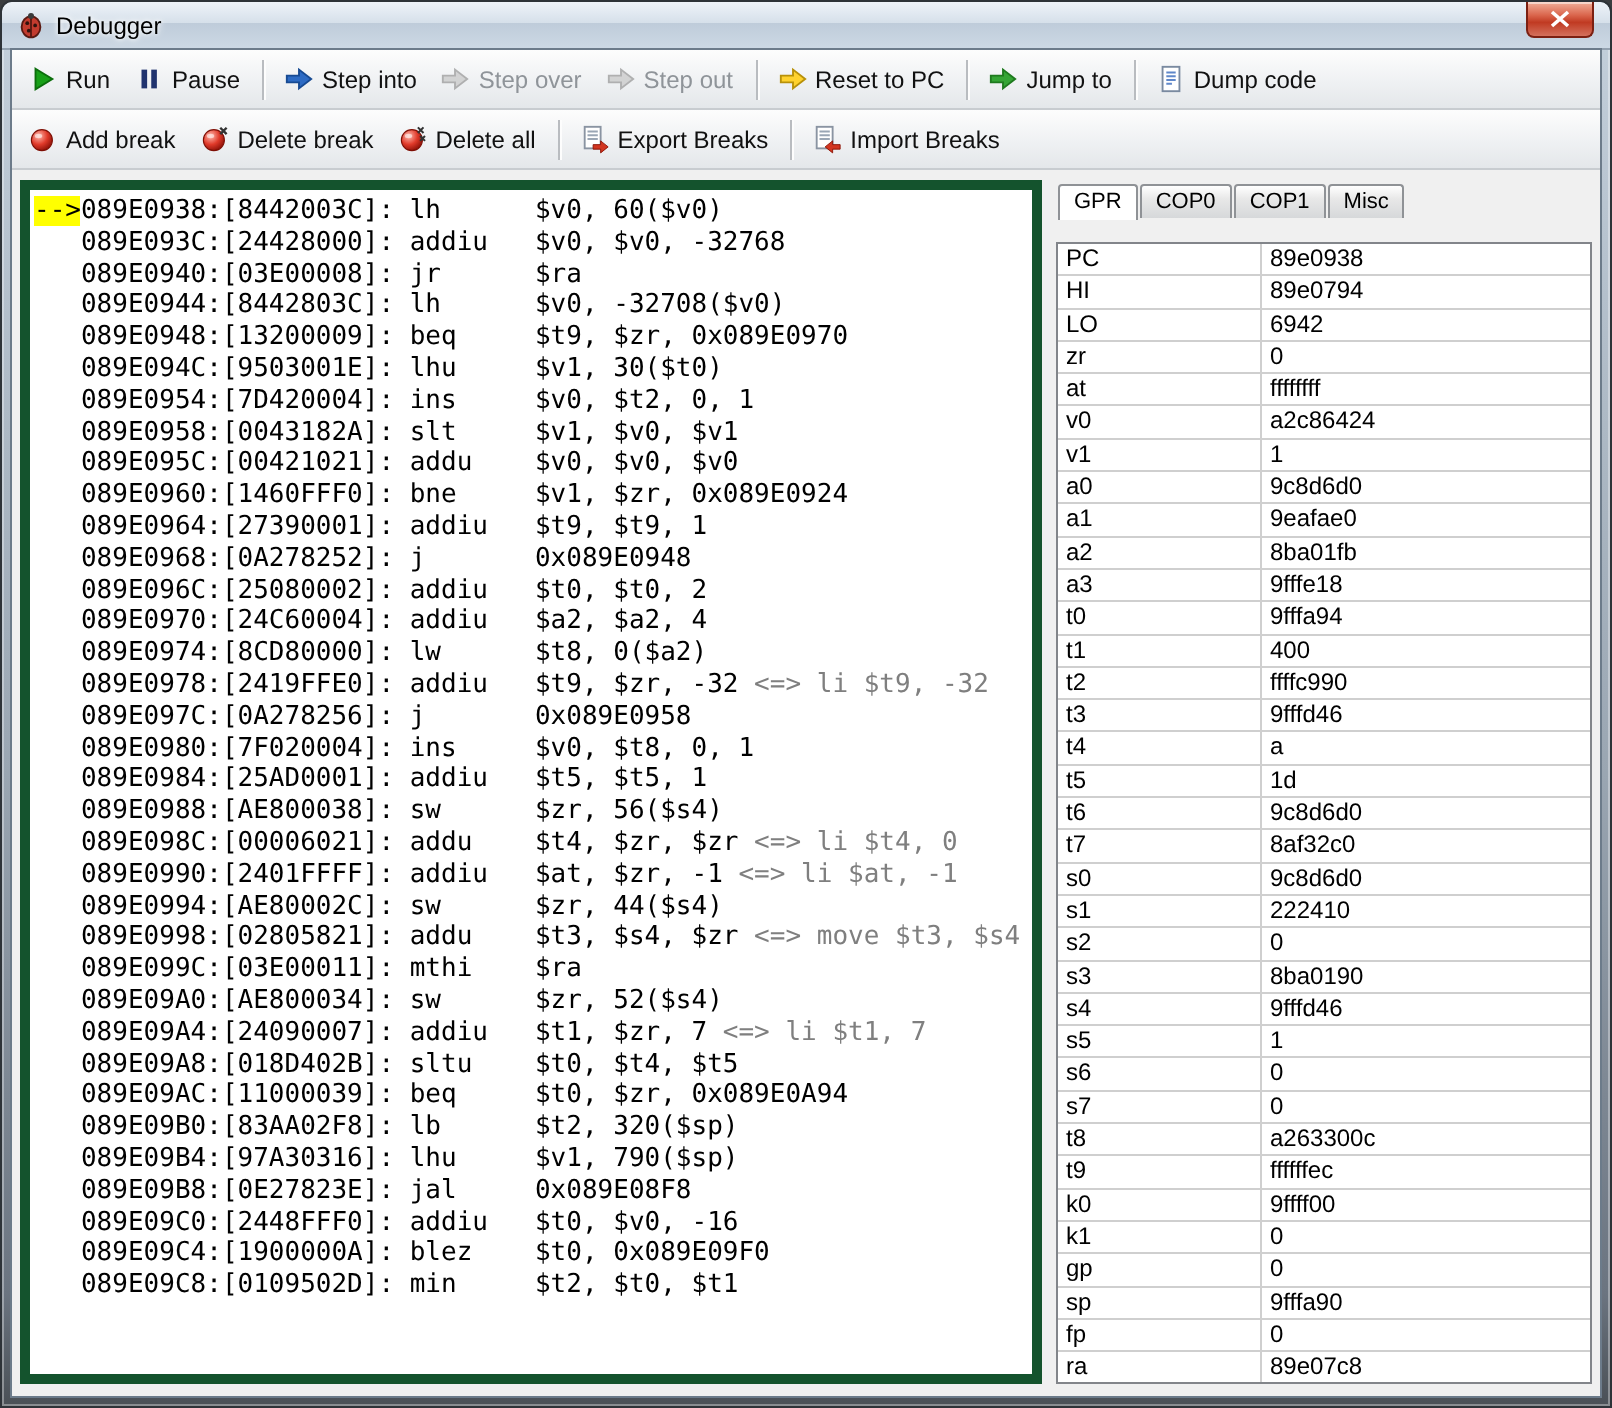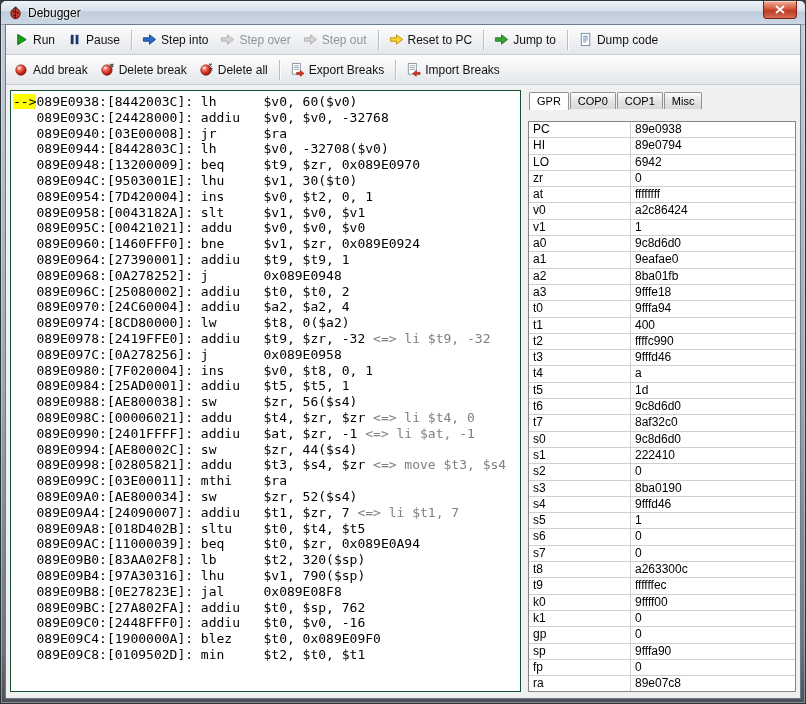--- a/index.html
+++ b/index.html
@@ -19,21 +19,21 @@
   .inner{position:absolute;left:4px;right:4px;top:23px;bottom:4px;background:#f0f0f0;
     border:1px solid #6c7b8a;box-sizing:border-box;display:flex;flex-direction:column;}
   .toolbar{height:29px;flex:0 0 29px;display:flex;align-items:center;padding:0 3px;
     background:linear-gradient(180deg,#fdfdfd,#eff1f3 55%,#e4e7ea);border-bottom:1px solid #c8ccd0;}
   .tb-btn{display:flex;align-items:center;gap:4px;padding:2px 6px 2px 4px;font-size:12px;color:#111;
     border:1px solid transparent;border-radius:2px;cursor:default;white-space:nowrap;}
   .tb-btn.disabled{color:#8f9499;}
   .tb-icon{width:15px;height:15px;display:inline-flex;align-items:center;justify-content:center;}
   .tb-sep{width:1px;height:20px;background:#b9bcc0;border-right:1px solid #fdfdfd;margin:0 4px;}
   .main{flex:1;display:flex;gap:7px;padding:5px 4px 6px 4px;box-sizing:border-box;min-height:0;}
-  .disasm{flex:1;background:#fff;border:1px solid #14532d;overflow:hidden;
+  .disasm{flex:1;background:#fff;border:5px solid #14532d;overflow:hidden;
     font-family:"DejaVu Sans Mono","Liberation Mono",monospace;font-size:13px;line-height:15.8px;
     padding:3px 0 0 2px;color:#000;}
   .dline{white-space:pre;height:15.8px;}
   .mk.cur{background:#ffff00;}
   .alt{color:#7f7f7f;text-align:right;}
   .regpanel{width:268px;flex:0 0 268px;display:flex;flex-direction:column;min-height:0;}
   .tabs{display:flex;align-items:flex-end;height:19px;padding-left:1px;position:relative;z-index:2;}
   .tab{font-size:11px;padding:2px 7px;margin-right:1px;color:#000;
     background:linear-gradient(180deg,#fff,#e8e8e8 40%,#d6d8da);
     border:1px solid #8f9296;border-bottom:none;border-radius:2px 2px 0 0;cursor:default;margin-top:12px;}
@@ -237,21 +237,20 @@
           <div class="dline"><span class="mk">   </span><span>089E0994:</span><span>[AE80002C]: </span><span>sw      </span><span>$zr, 44($s4)</span></div>
           <div class="dline"><span class="mk">   </span><span>089E0998:</span><span>[02805821]: </span><span>addu    </span><span>$t3, $s4, $zr</span><span class="alt"> &lt;=&gt; move $t3, $s4</span></div>
           <div class="dline"><span class="mk">   </span><span>089E099C:</span><span>[03E00011]: </span><span>mthi    </span><span>$ra</span></div>
           <div class="dline"><span class="mk">   </span><span>089E09A0:</span><span>[AE800034]: </span><span>sw      </span><span>$zr, 52($s4)</span></div>
           <div class="dline"><span class="mk">   </span><span>089E09A4:</span><span>[24090007]: </span><span>addiu   </span><span>$t1, $zr, 7</span><span class="alt"> &lt;=&gt; li $t1, 7</span></div>
           <div class="dline"><span class="mk">   </span><span>089E09A8:</span><span>[018D402B]: </span><span>sltu    </span><span>$t0, $t4, $t5</span></div>
           <div class="dline"><span class="mk">   </span><span>089E09AC:</span><span>[11000039]: </span><span>beq     </span><span>$t0, $zr, 0x089E0A94</span></div>
           <div class="dline"><span class="mk">   </span><span>089E09B0:</span><span>[83AA02F8]: </span><span>lb      </span><span>$t2, 320($sp)</span></div>
           <div class="dline"><span class="mk">   </span><span>089E09B4:</span><span>[97A30316]: </span><span>lhu     </span><span>$v1, 790($sp)</span></div>
           <div class="dline"><span class="mk">   </span><span>089E09B8:</span><span>[0E27823E]: </span><span>jal     </span><span>0x089E08F8</span></div>
-          <div class="dline"><span class="mk">   </span><span>089E09BC:</span><span>[27A802FA]: </span><span>addiu   </span><span>$t0, $sp, 762</span></div>
           <div class="dline"><span class="mk">   </span><span>089E09C0:</span><span>[2448FFF0]: </span><span>addiu   </span><span>$t0, $v0, -16</span></div>
           <div class="dline"><span class="mk">   </span><span>089E09C4:</span><span>[1900000A]: </span><span>blez    </span><span>$t0, 0x089E09F0</span></div>
           <div class="dline"><span class="mk">   </span><span>089E09C8:</span><span>[0109502D]: </span><span>min     </span><span>$t2, $t0, $t1</span></div>
         </div>
       <div class="regpanel">
         <div class="tabs" id="reg-tabs">
             <div class="tab active">GPR</div>
             <div class="tab">COP0</div>
             <div class="tab">COP1</div>
             <div class="tab">Misc</div>

